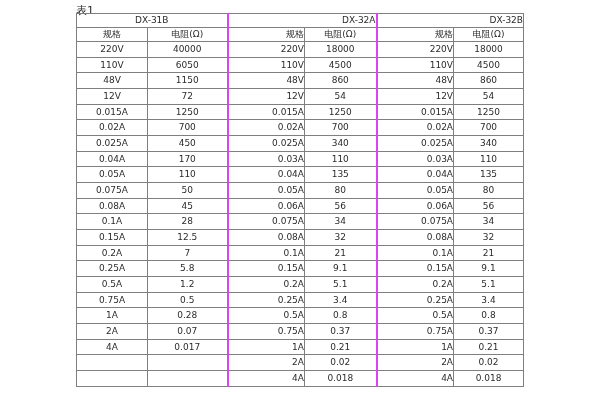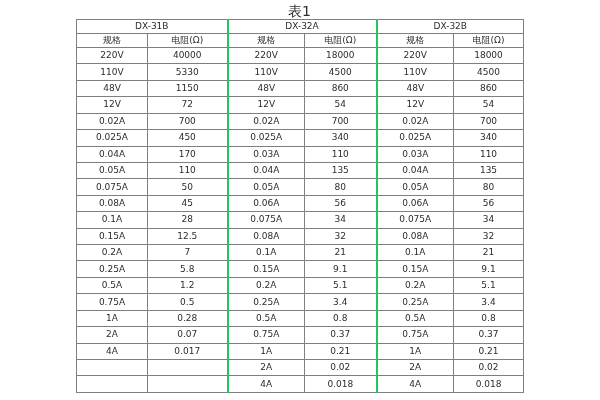--- a/index.html
+++ b/index.html
@@ -13,49 +13,50 @@
     height: 400px;
     background: #ffffff;
     font-family: "DejaVu Sans", "Liberation Sans", sans-serif;
     overflow: hidden;
   }
   .caption {
     position: absolute;
     top: 3px;
     left: 76px;
     width: 447px;
-    text-align: center;
-    font-size: 14px;
+    text-align: left;
+    font-size: 11px;
     color: #2e2e2e;
   }
   table.spec {
     position: absolute;
     left: 76px;
-    top: 19px;
+    top: 13px;
     width: 447px;
     height: 374px;
     border-collapse: collapse;
     table-layout: fixed;
     border: 1.5px solid #4d4d4d;
   }
   table.spec th, table.spec td {
     border: 1px solid #7f7f7f;
     padding: 0;
     margin: 0;
     font-size: 9px;
     font-weight: normal;
     color: #2b2b2b;
     text-align: center;
     vertical-align: middle;
     line-height: 1;
     overflow: hidden;
     white-space: nowrap;
   }
   table.spec .grp {
-    border-left: 2px solid #22c55e;
+    border-left: 2px solid #d946ef;
+    text-align: right;
   }
   table.spec thead tr { height: 14px; }
 </style>
 </head>
 <body>
 
 <div class="page">
 
   <div class="caption">表1</div>
 
@@ -87,21 +88,21 @@
         <tr>
           <td>220V</td>
           <td>40000</td>
           <td class="grp">220V</td>
           <td>18000</td>
           <td class="grp">220V</td>
           <td>18000</td>
         </tr>
         <tr>
           <td>110V</td>
-          <td>5330</td>
+          <td>6050</td>
           <td class="grp">110V</td>
           <td>4500</td>
           <td class="grp">110V</td>
           <td>4500</td>
         </tr>
         <tr>
           <td>48V</td>
           <td>1150</td>
           <td class="grp">48V</td>
           <td>860</td>
@@ -110,20 +111,28 @@
         </tr>
         <tr>
           <td>12V</td>
           <td>72</td>
           <td class="grp">12V</td>
           <td>54</td>
           <td class="grp">12V</td>
           <td>54</td>
         </tr>
         <tr>
+          <td>0.015A</td>
+          <td>1250</td>
+          <td class="grp">0.015A</td>
+          <td>1250</td>
+          <td class="grp">0.015A</td>
+          <td>1250</td>
+        </tr>
+        <tr>
           <td>0.02A</td>
           <td>700</td>
           <td class="grp">0.02A</td>
           <td>700</td>
           <td class="grp">0.02A</td>
           <td>700</td>
         </tr>
         <tr>
           <td>0.025A</td>
           <td>450</td>

